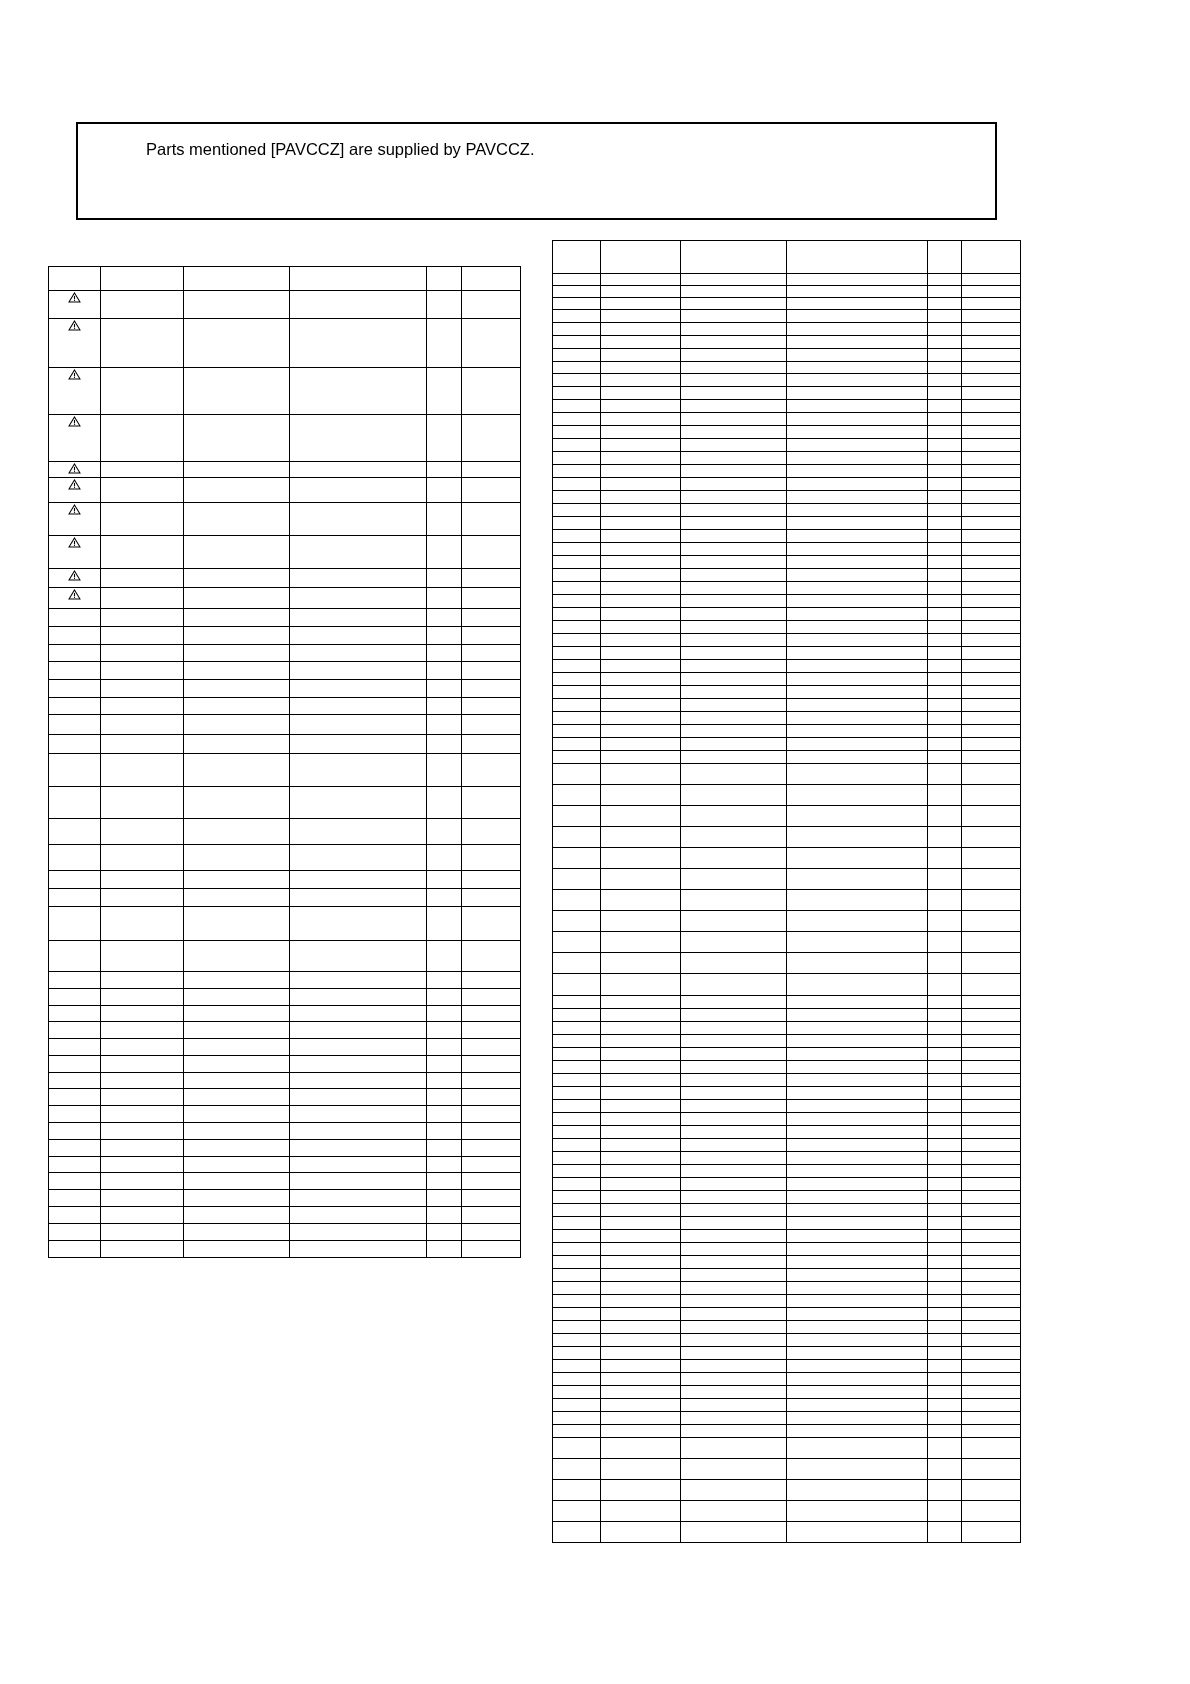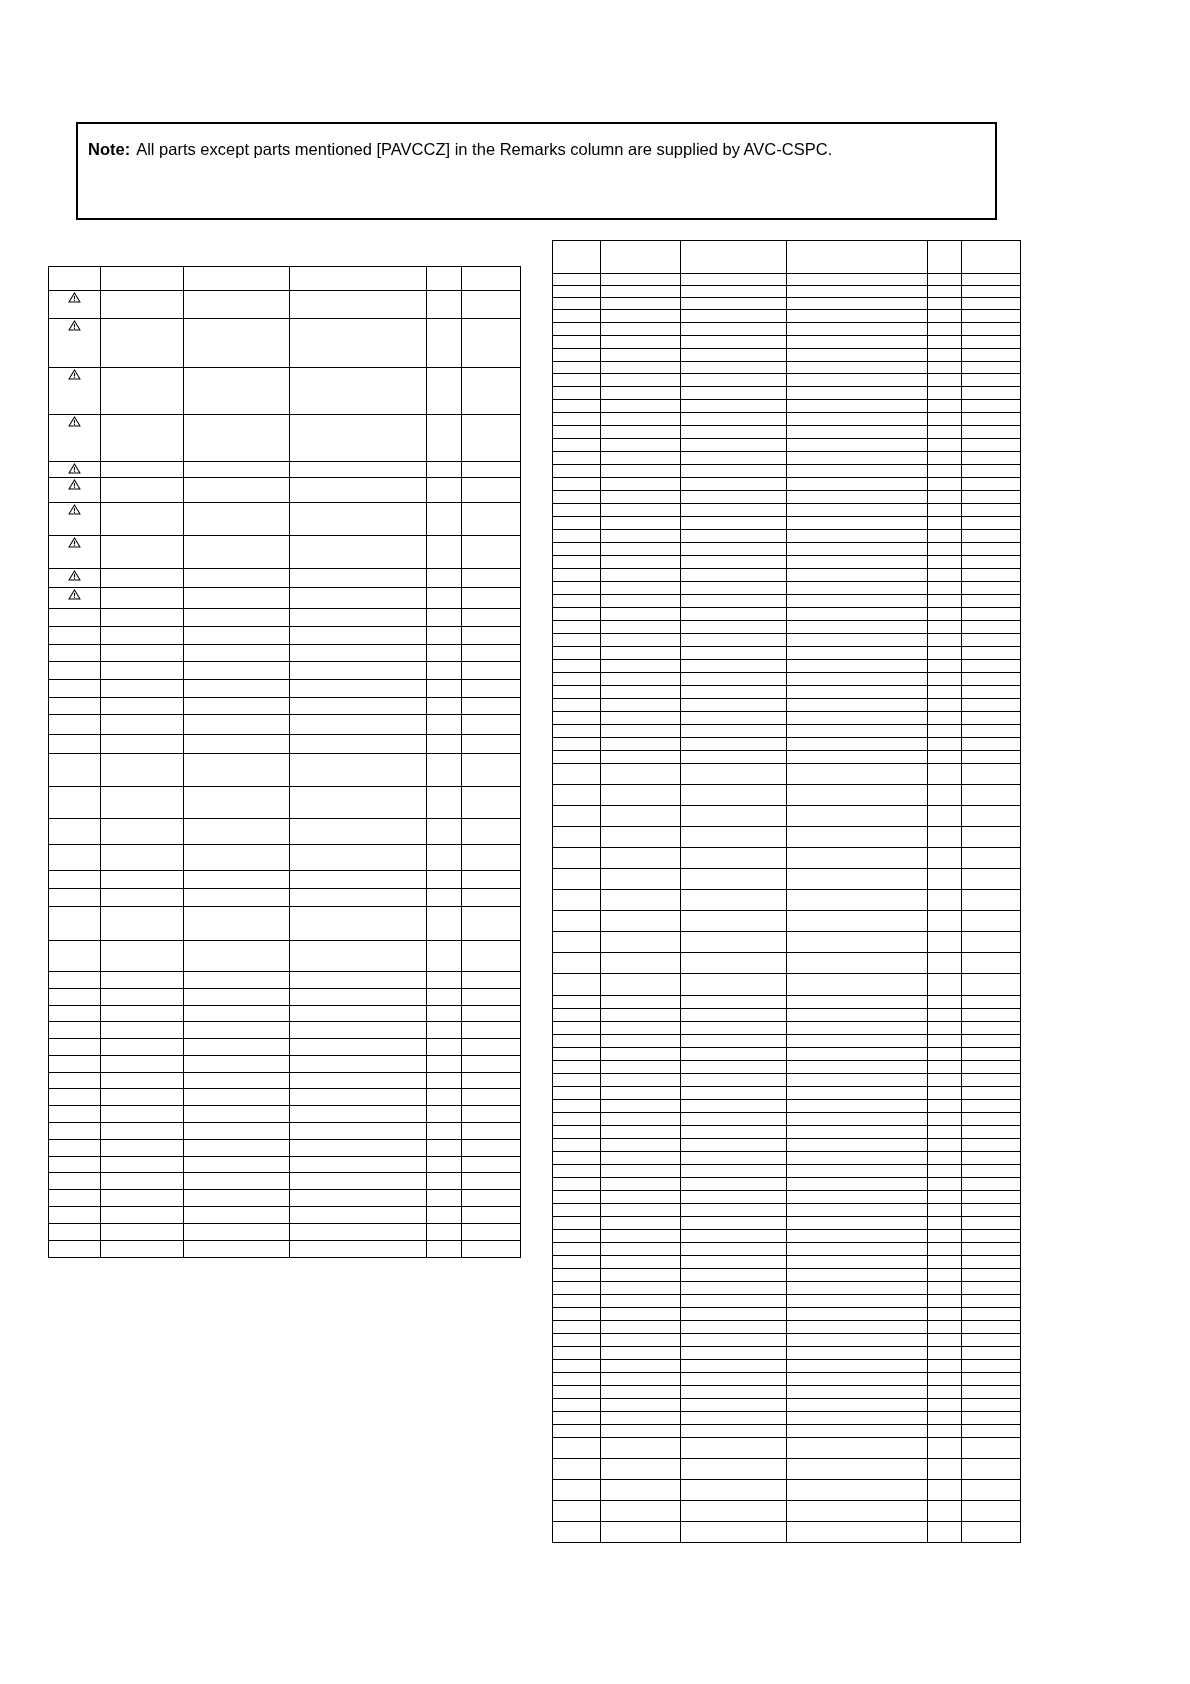--- a/index.html
+++ b/index.html
@@ -107,21 +107,21 @@
     font-size: 10px;
     line-height: 12px;
     white-space: nowrap;
   }
 </style>
 </head>
 <body>
 
 <div id="note-box">
   <div id="note-inner">
-    <span class="note-line"><span class="note-label">Note:</span><span>All parts except parts mentioned [PAVCCZ] in the Remarks column are supplied by AVC-CSPC.</span></span>
+    <span class="note-line note-indent">Parts mentioned [PAVCCZ] are supplied by PAVCCZ.</span>
   </div>
 </div>
 
 <table class="parts-table" id="table-left">
   <colgroup>
     <col class="c0">
       <col class="c1">
       <col class="c2">
       <col class="c3">
       <col class="c4">

